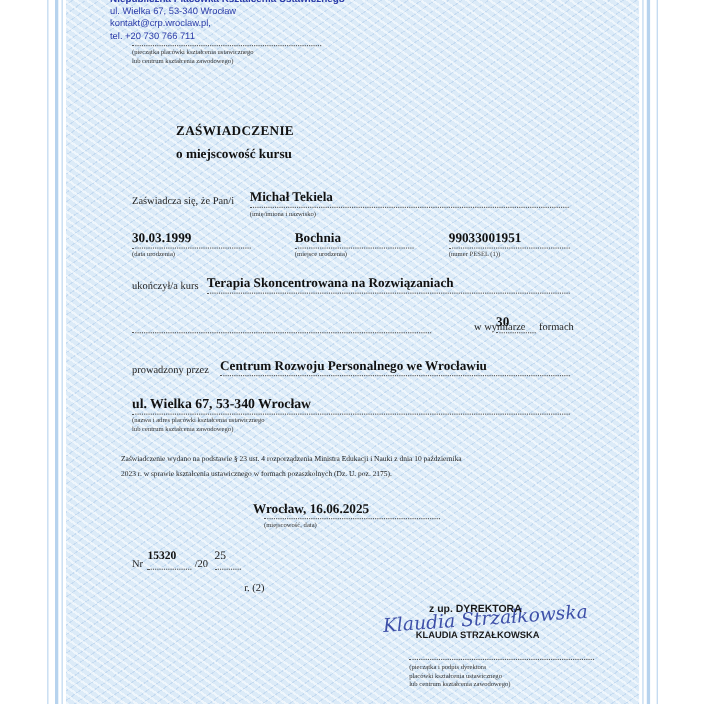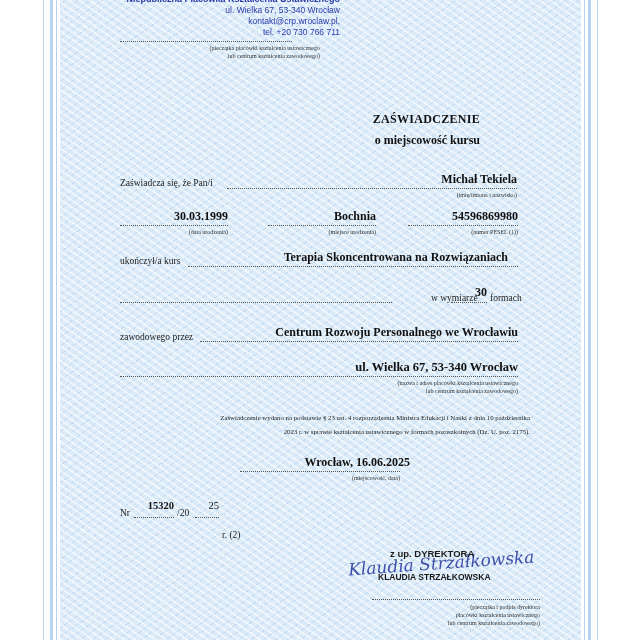--- a/index.html
+++ b/index.html
@@ -10,21 +10,21 @@
   }
   .border-line { position:absolute; top:0; bottom:0; background:#b7d3ee; }
   .paper {
     position:absolute; left:60px; top:0; width:521px; height:640px;
     background-color:#dcebf8;
     background-image:
       repeating-linear-gradient(35deg, rgba(255,255,255,0.55) 0 2px, transparent 2px 6px),
       repeating-linear-gradient(-35deg, rgba(170,200,232,0.45) 0 1px, transparent 1px 7px);
   }
   .abs { position:absolute; white-space:nowrap; }
-  .center { text-align:right; }
+  .center { text-align:left; }
   .sans { font-family:"Liberation Sans", sans-serif; }
   .tiny { font-size:6px; color:#333; line-height:8px; }
   .label { font-size:9.5px; color:#222; }
   .val { font-weight:bold; font-size:12px; color:#111; }
   .dots { border-bottom:1px dotted #555; height:0; position:absolute; }
   .sig { font-family:"DejaVu Serif", serif; font-style:italic; color:#2c3fa0; }
 </style>
 </head>
 <body>
 
@@ -56,35 +56,35 @@
 <div class="abs center tiny" style="left:227px;width:290px;top:191px;">(imię/imiona i nazwisko)</div>
 
 <div class="abs center val" style="left:120px;width:108px;top:209px;">30.03.1999</div>
 <div class="dots" style="left:120px;width:108px;top:225px;"></div>
 <div class="abs center tiny" style="left:120px;width:108px;top:228px;">(data urodzenia)</div>
 
 <div class="abs center val" style="left:268px;width:108px;top:209px;">Bochnia</div>
 <div class="dots" style="left:268px;width:108px;top:225px;"></div>
 <div class="abs center tiny" style="left:268px;width:108px;top:228px;">(miejsce urodzenia)</div>
 
-<div class="abs center val" style="left:408px;width:110px;top:209px;">54596869980</div>
+<div class="abs center val" style="left:408px;width:110px;top:209px;">99033001951</div>
 <div class="dots" style="left:408px;width:110px;top:225px;"></div>
 <div class="abs center tiny" style="left:408px;width:110px;top:228px;">(numer PESEL (1))</div>
 
 <div class="abs label" style="left:120px;top:256px;">ukończył/a kurs</div>
 <div class="dots" style="left:188px;width:330px;top:266px;"></div>
 <div class="abs center val" style="left:188px;width:320px;top:250px;">Terapia Skoncentrowana na Rozwiązaniach</div>
 
 <div class="dots" style="left:120px;width:272px;top:302px;"></div>
 <div class="abs label" style="left:398px;top:293px;margin-left:33px;">w wymiarze</div>
 <div class="dots" style="left:451px;width:36px;top:302px;"></div>
 <div class="abs center val" style="left:451px;width:36px;top:285px;">30</div>
 <div class="abs label" style="left:490px;top:293px;">formach</div>
 
-<div class="abs label" style="left:120px;top:332px;">zawodowego przez</div>
+<div class="abs label" style="left:120px;top:332px;">prowadzony przez</div>
 <div class="dots" style="left:200px;width:318px;top:341px;"></div>
 <div class="abs center val" style="left:200px;width:318px;top:325px;">Centrum Rozwoju Personalnego we Wrocławiu</div>
 
 <div class="abs center val" style="left:120px;width:398px;top:360px;font-size:12.5px;">ul. Wielka 67, 53-340 Wrocław</div>
 <div class="dots" style="left:120px;width:398px;top:376px;"></div>
 <div class="abs center tiny" style="left:120px;width:398px;top:379px;">(nazwa i adres placówki kształcenia ustawicznego</div>
 <div class="abs center tiny" style="left:120px;width:398px;top:387px;">lub centrum kształcenia zawodowego)</div>
 
 <div class="abs center" style="left:110px;width:420px;top:414px;font-size:6.8px;color:#222;">Zaświadczenie wydano na podstawie § 23 ust. 4 rozporządzenia Ministra Edukacji i Nauki z dnia 10 października</div>
 <div class="abs center" style="left:110px;width:420px;top:428px;font-size:6.8px;color:#222;">2023 r. w sprawie kształcenia ustawicznego w formach pozaszkolnych (Dz. U. poz. 2175).</div>

